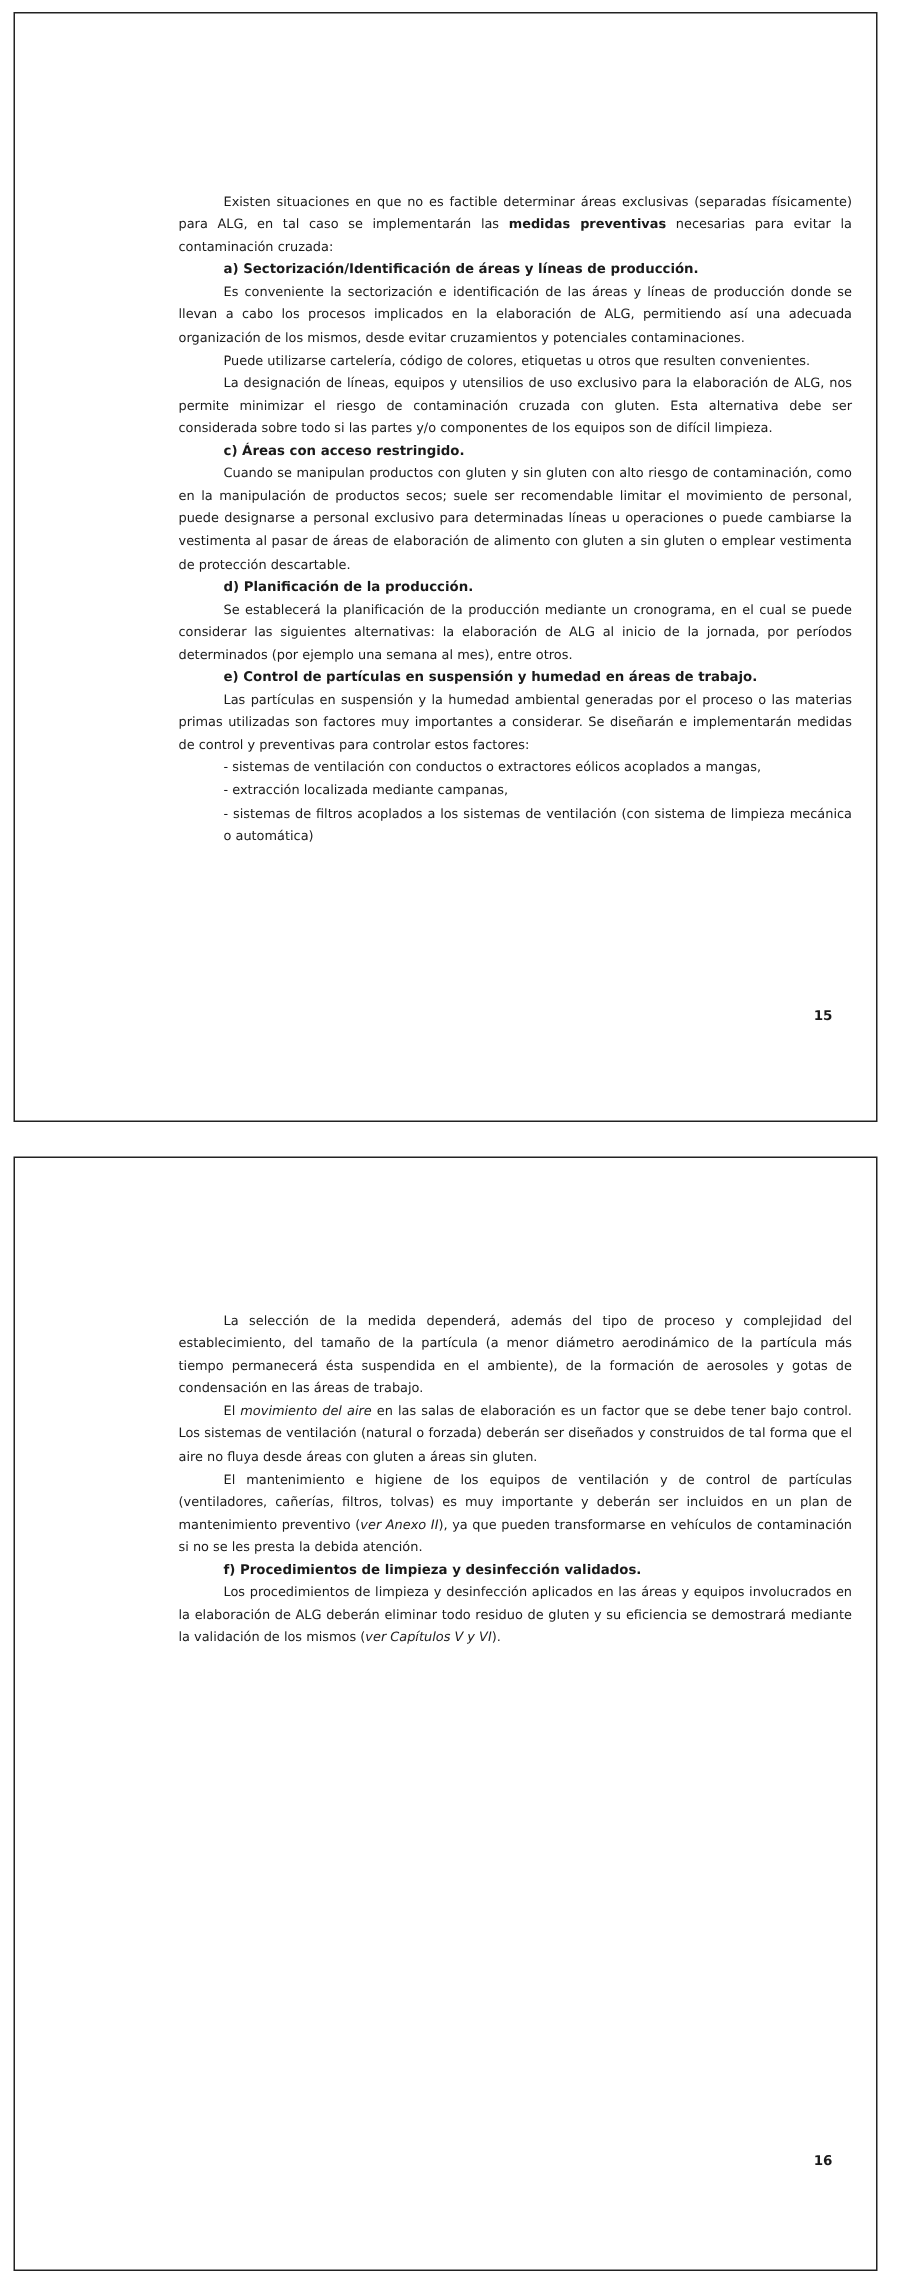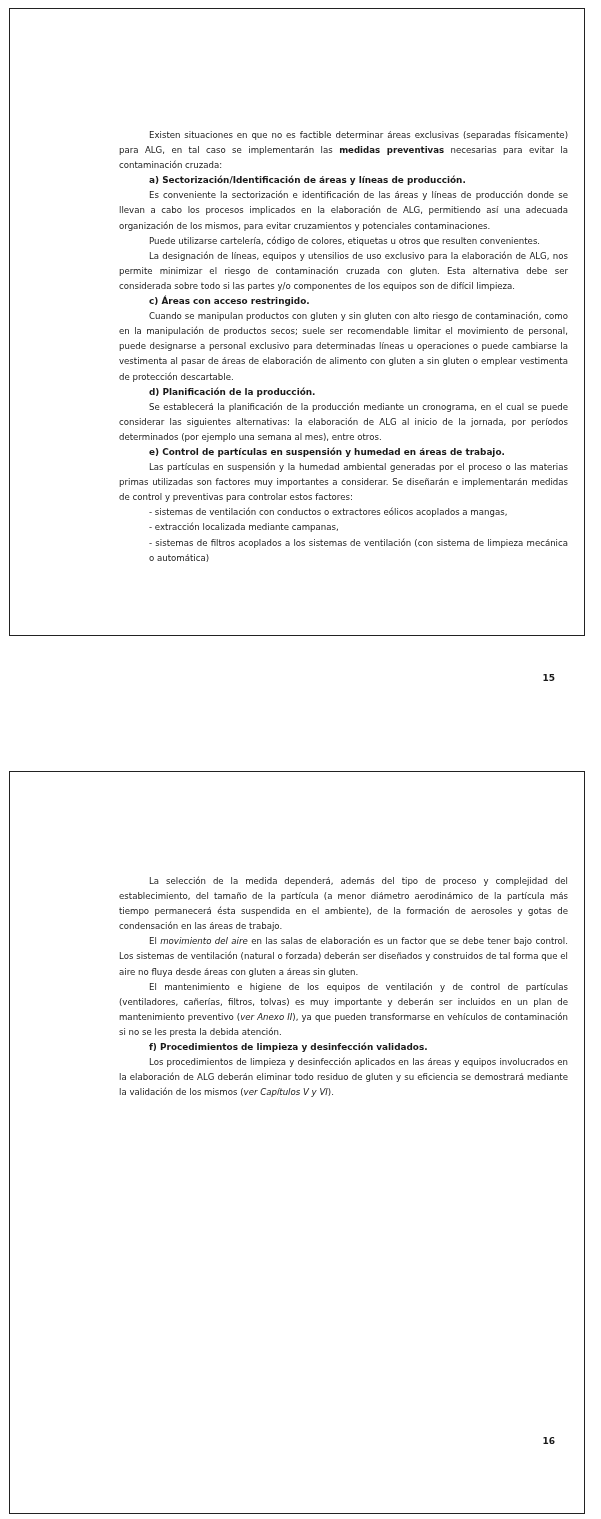--- a/index.html
+++ b/index.html
@@ -1,20 +1,20 @@
 <!DOCTYPE html>
 <html><head>
   <meta charset="utf-8">
   <style>
     html, body { margin: 0; padding: 0; background: #ffffff; }
     body { width: 601px; height: 1519px; position: relative; overflow: hidden;
            font-family: "DejaVu Sans", sans-serif; color: #1a1a1a; }
     .page { position: absolute; left: 9px; width: 576px; border: 1.5px solid #222;
             background: #fff; box-sizing: border-box; }
-    #page1 { top: 8px; height: 628px; }
+    #page1 { top: 8px; height: 740px; }
     #page2 { top: 771px; height: 743px; }
     .content { position: absolute; left: 109px; width: 449px; font-size: 8.6px;
                line-height: 15.1px; text-align: justify; }
     #page1 .content { top: 119px; }
     #page2 .content { top: 102px; }
     .content p { margin: 0; text-indent: 30px; }
     .content p.heading { font-weight: bold; font-size: 8.9px; }
     .content p.list { text-indent: 0; padding-left: 30px; }
     .page-number { position: absolute; right: 29px; font-size: 9px; font-weight: bold; }
     #page1 .page-number { top: 664px; }
@@ -22,21 +22,21 @@
     b { font-weight: bold; }
     i { }
   </style>
 </head>
 <body>
 
 <div class="page" id="page1">
   <div class="content">
       <p><span>Existen situaciones en que no es factible determinar áreas exclusivas (separadas físicamente) para ALG, en tal caso se implementarán las </span><b>medidas preventivas</b><span> necesarias para evitar la contaminación cruzada:</span></p>
       <p class="heading">a) Sectorización/Identificación de áreas y líneas de producción.</p>
-      <p>Es conveniente la sectorización e identificación de las áreas y líneas de producción donde se llevan a cabo los procesos implicados en la elaboración de ALG, permitiendo así una adecuada organización de los mismos, para evitar cruzamientos y potenciales contaminaciones.</p>
+      <p>Es conveniente la sectorización e identificación de las áreas y líneas de producción donde se llevan a cabo los procesos implicados en la elaboración de ALG, permitiendo así una adecuada organización de los mismos, desde evitar cruzamientos y potenciales contaminaciones.</p>
       <p>Puede utilizarse cartelería, código de colores, etiquetas u otros que resulten convenientes.</p>
       <p>La designación de líneas, equipos y utensilios de uso exclusivo para la elaboración de ALG, nos permite minimizar el riesgo de contaminación cruzada con gluten. Esta alternativa debe ser considerada sobre todo si las partes y/o componentes de los equipos son de difícil limpieza.</p>
       <p class="heading">c) Áreas con acceso restringido.</p>
       <p>Cuando se manipulan productos con gluten y sin gluten con alto riesgo de contaminación, como en la manipulación de productos secos; suele ser recomendable limitar el movimiento de personal, puede designarse a personal exclusivo para determinadas líneas u operaciones o puede cambiarse la vestimenta al pasar de áreas de elaboración de alimento con gluten a sin gluten o emplear vestimenta de protección descartable.</p>
       <p class="heading">d) Planificación de la producción.</p>
       <p>Se establecerá la planificación de la producción mediante un cronograma, en el cual se puede considerar las siguientes alternativas: la elaboración de ALG al inicio de la jornada,  por períodos determinados (por ejemplo una semana al mes), entre otros.</p>
       <p class="heading">e) Control de partículas en suspensión y humedad en áreas de trabajo.</p>
       <p>Las partículas en suspensión y la humedad ambiental generadas por el proceso o las materias primas utilizadas son factores muy importantes a considerar. Se diseñarán e implementarán medidas de control y preventivas para controlar estos factores:</p>
       <p class="list">- sistemas de ventilación con conductos o extractores eólicos acoplados a mangas,</p>
       <p class="list">- extracción localizada mediante campanas,</p>

